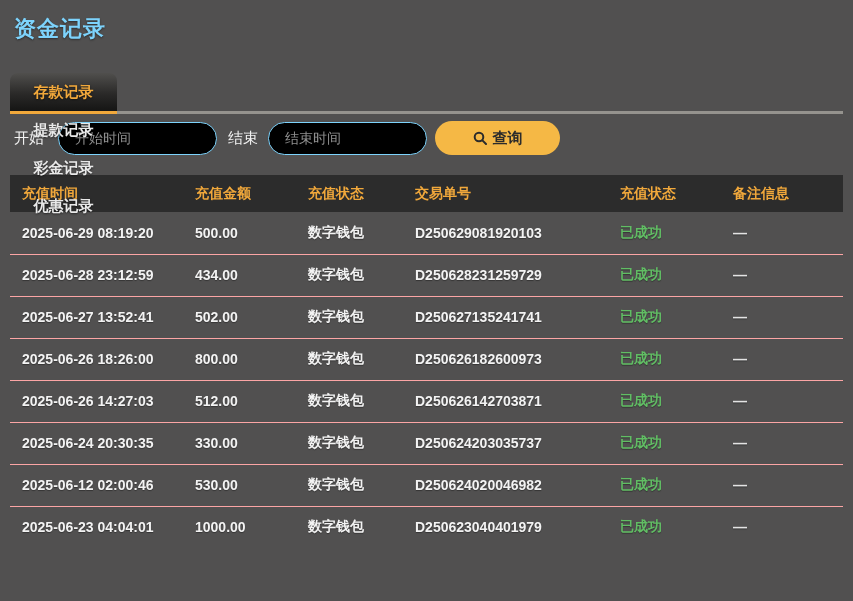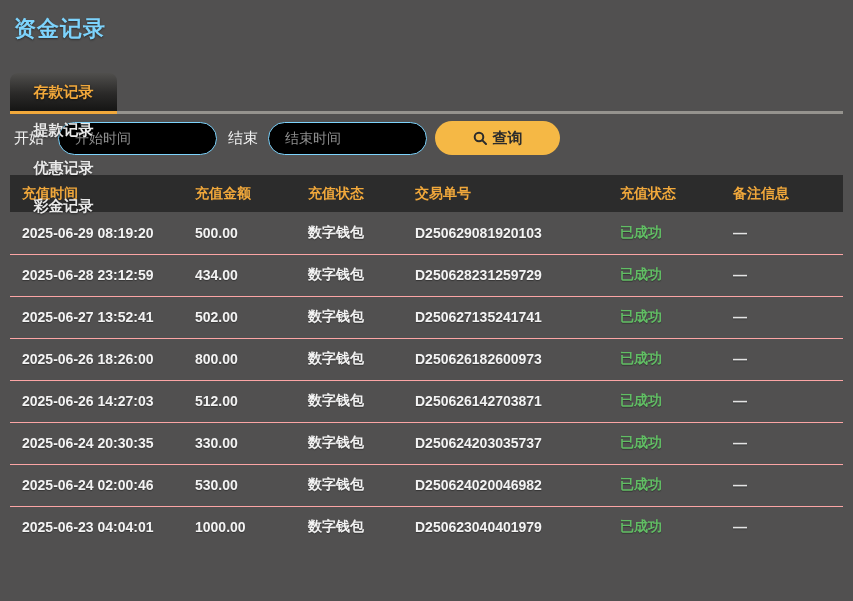--- a/index.html
+++ b/index.html
@@ -92,24 +92,24 @@
 
   <div class="tabbar">
 
   <div class="tab active">
       <span>存款记录</span>
     </div>
       <div class="tab">
       <span>提款记录</span>
     </div>
       <div class="tab">
+      <span>彩金记录</span>
+    </div>
+      <div class="tab">
       <span>优惠记录</span>
-    </div>
-      <div class="tab">
-      <span>彩金记录</span>
     </div>
     </div>
 
   <div class="filter">
     <span class="filter-label">开始</span>
     <input class="date-input" type="text" placeholder="开始时间" style="">
     <span class="filter-label end">结束</span>
     <input class="date-input second" type="text" placeholder="结束时间" style="">
     <button class="search-btn">
       <svg width="14" height="14" viewBox="0 0 14 14">
@@ -184,21 +184,21 @@
       </tr>
         <tr>
         <td>2025-06-24 20:30:35</td>
         <td>330.00</td>
         <td>数字钱包</td>
         <td>D250624203035737</td>
         <td class="status">已成功</td>
         <td class="remark">—</td>
       </tr>
         <tr>
-        <td>2025-06-24 02:00:46</td>
+        <td>2025-06-12 02:00:46</td>
         <td>530.00</td>
         <td>数字钱包</td>
         <td>D250624020046982</td>
         <td class="status">已成功</td>
         <td class="remark">—</td>
       </tr>
         <tr>
         <td>2025-06-23 04:04:01</td>
         <td>1000.00</td>
         <td>数字钱包</td>

